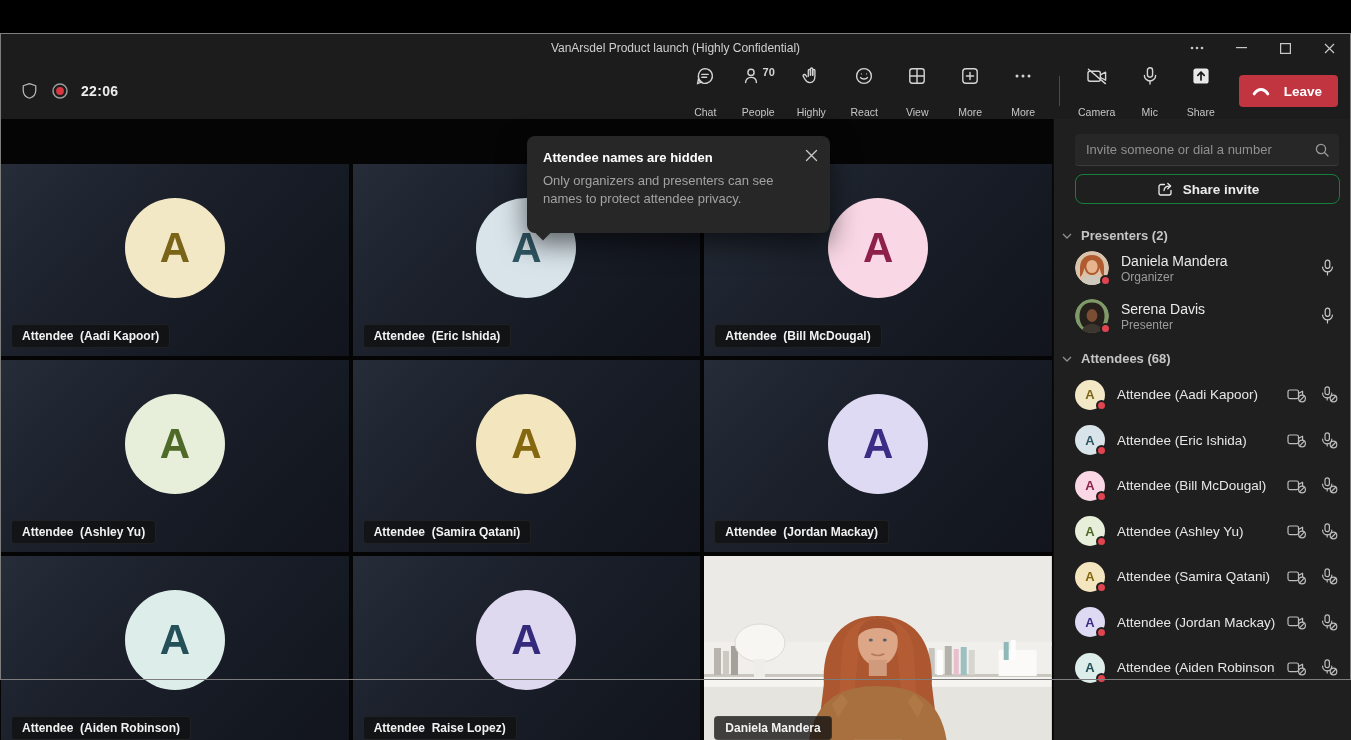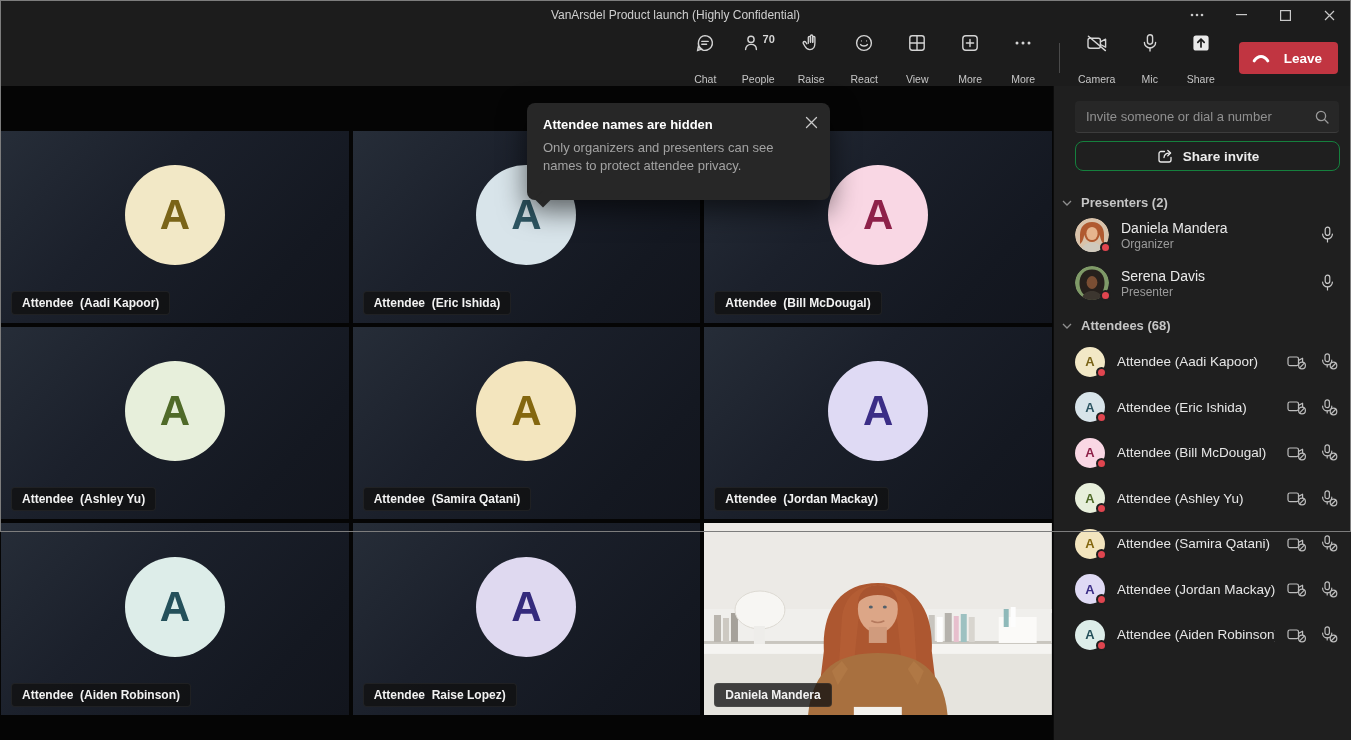--- a/index.html
+++ b/index.html
@@ -1,18 +1,18 @@
 <!DOCTYPE html>
 <html><head>
 <meta charset="utf-8">
 <style>
   * { margin:0; padding:0; box-sizing:border-box; }
   html,body { width:1351px; height:740px; background:#000; overflow:hidden;
               font-family:"Liberation Sans", sans-serif; }
-  .window { position:relative; width:1351px; height:532px; background:#3b82f6; }
+  .window { position:relative; width:1351px; height:647px; background:#3b82f6;margin-top:33px; }
   .window-border { position:absolute; inset:0; border:1px solid #7d7d7d; pointer-events:none; z-index:60; }
 
   
   .titlebar { position:absolute; left:0; top:0; width:100%; height:30px; background:#1c1c1c;
               display:flex; align-items:center; z-index:20; }
   .titlebar-title { position:absolute; left:0; right:0; text-align:center; font-size:12px; color:#cfcfcf; }
   .win-controls { position:absolute; right:0; top:0; height:30px; display:flex; }
   .win-btn { width:44px; height:30px; display:flex; align-items:center; justify-content:center; color:#c8c8c8; }
   .win-btn svg { display:block; }
 
@@ -118,20 +118,30 @@
       </div>
       <div class="win-btn">
         <svg width="11" height="11" viewBox="0 0 11 11">
             <path d="M1 1 L10 10 M10 1 L1 10" stroke="#c8c8c8" stroke-width="1.2"></path>
           </svg>
       </div>
     </div>
   </div>
 
   <div class="toolbar">
+    <div class="tb-left">
+      <svg width="19" height="20" viewBox="0 0 20 20">
+        <path d="M10 2.2 L16.6 4.5 V9.3 C16.6 13.8 13.6 16.6 10 17.6 C6.4 16.6 3.4 13.8 3.4 9.3 V4.5 Z" fill="none" stroke="#b9b9b9" stroke-width="1.3" stroke-linejoin="round"></path>
+      </svg>
+      <svg width="20" height="20" viewBox="0 0 20 20">
+        <circle cx="10" cy="10" r="7" fill="none" stroke="#9a9a9a" stroke-width="1.5"></circle>
+        <circle cx="10" cy="10" r="3.9" fill="#d7373f"></circle>
+      </svg>
+      <span class="timer">22:06</span>
+    </div>
 
     <div class="tb-right">
 
       <div class="tbtn">
         <span class="ticon">
           <svg width="22" height="22" viewBox="0 0 22 22">
               <g fill="none" stroke="#d4d4d4" stroke-width="1.4" stroke-linecap="round">
             <path d="M11 3.6 a7.4 7.4 0 1 1 -6.6 10.8 L3.6 18.4 l4.1 -1.3 A7.4 7.4 0 0 1 11 3.6 Z"></path>
             <path d="M7.8 9.4 H14.2 M7.8 12.2 H12.6"></path>
               </g>
@@ -156,21 +166,21 @@
       <div class="tbtn">
         <span class="ticon">
           <svg width="22" height="22" viewBox="0 0 22 22">
               <g fill="none" stroke="#d4d4d4" stroke-width="1.35" stroke-linecap="round" stroke-linejoin="round">
             <path d="M8.3 11.2 V5.4 a1.1 1.1 0 0 1 2.2 0 V10.2"></path>
             <path d="M10.5 10 V4.1 a1.1 1.1 0 0 1 2.2 0 V10.2"></path>
             <path d="M12.7 10.2 V5.4 a1.1 1.1 0 0 1 2.2 0 v5.6 c0 3.9 -1.9 6.6 -5 6.6 c-2.6 0 -3.8 -1.2 -5.1 -3.6 l-1.5 -2.6 c-.5 -.9 .1 -1.9 1.1 -1.9 c.6 0 1.1 .3 1.5 .9 l1 1.4"></path>
               </g>
             </svg>
         </span>
-        <span class="tlabel">Raise</span>
+        <span class="tlabel">Highly</span>
       </div>
 
       <div class="tbtn">
         <span class="ticon">
           <svg width="22" height="22" viewBox="0 0 22 22">
               <g fill="none" stroke="#d4d4d4" stroke-width="1.4" stroke-linecap="round">
             <circle cx="11" cy="11" r="7.4"></circle>
             <path d="M7.6 12.6 c1.1 1.9 5.7 1.9 6.8 0"></path>
             <circle cx="8.4" cy="8.9" r="0.55" fill="#d4d4d4" stroke="none"></circle>
             <circle cx="13.6" cy="8.9" r="0.55" fill="#d4d4d4" stroke="none"></circle>

